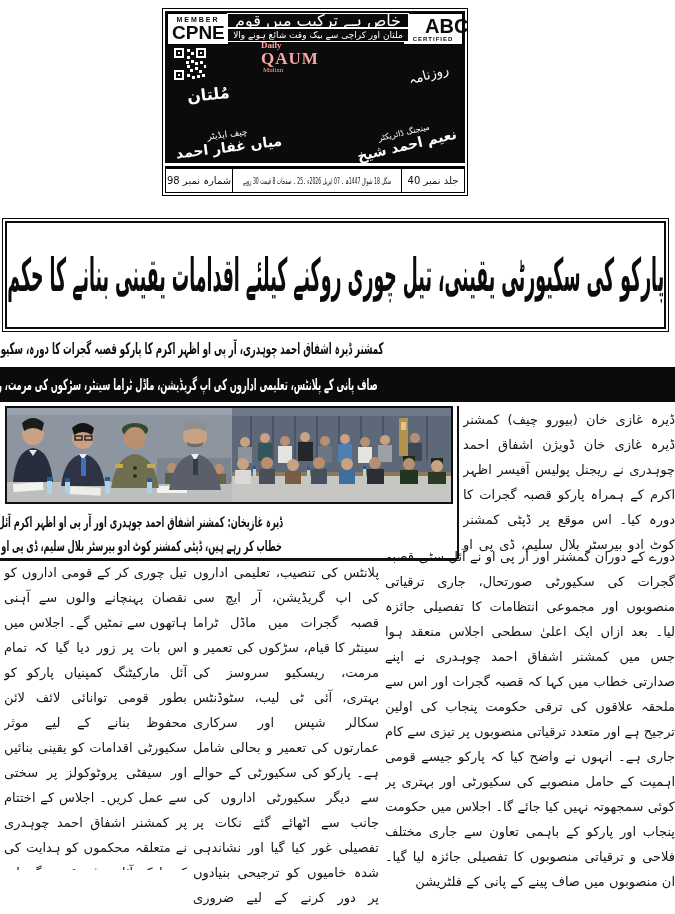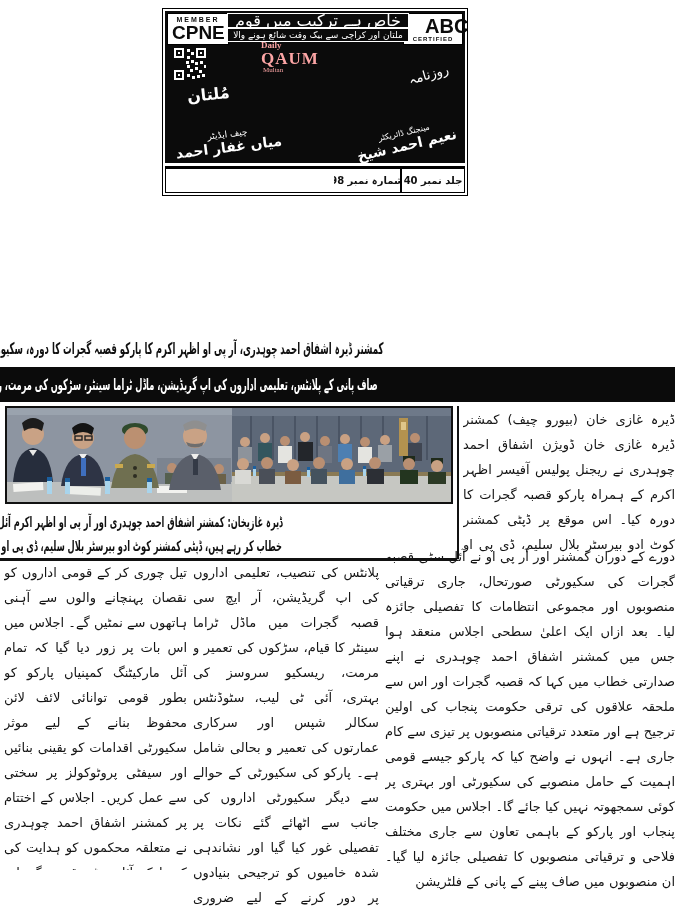--- a/index.html
+++ b/index.html
@@ -38,21 +38,21 @@
   #chief{position:absolute;left:10px;bottom:8px;color:#fff;text-align:center;
          transform:rotate(-7deg);direction:rtl;}
   #chief .lbl{font-size:9px;}
   #chief .nm{font-size:14px;font-weight:bold;}
   #md{position:absolute;right:8px;bottom:10px;color:#fff;text-align:center;
       transform:rotate(-13deg);direction:rtl;}
   #md .lbl{font-size:8px;}
   #md .nm{font-size:14px;font-weight:bold;}
   #dateline{display:flex;direction:rtl;height:27px;border:1px solid #000;border-top:3px solid #000;
             background:#fff;align-items:stretch;margin-top:3px;box-sizing:border-box;}
-  #dateline .cell{display:flex;align-items:center;justify-content:center;font-weight:bold;
+  #dateline .cell{display:flex;align-items:center;justify-content:center;font-weight:normal;
                   direction:rtl;overflow:hidden;white-space:nowrap;}
   #dl-vol{width:62px;border-left:1.5px solid #000;font-size:10px;}
   #dl-mid{flex:1;font-size:8.5px;font-weight:bold;}
   #dl-issue{width:66px;border-right:1.5px solid #000;font-size:10px;}
 
   
   #headline-box{position:absolute;left:5px;top:221px;width:657px;height:104px;
                 border:2px solid #0b0b0b;outline:1px solid #0b0b0b;outline-offset:2px;
                 display:flex;align-items:center;justify-content:center;direction:rtl;overflow:visible;}
   #headline-text{font-size:46px;font-weight:bold;white-space:nowrap;color:#0b0b0b;}
@@ -149,24 +149,30 @@
       </div>
 
       <div id="md">
         <div class="lbl">مینجنگ ڈائریکٹر</div>
         <div class="nm">نعیم احمد شیخ</div>
       </div>
     </div>
 
     <div id="dateline">
       <div class="cell" id="dl-vol">جلد نمبر 40</div>
+      <div class="cell" id="dl-mid">
+          <span style="display: inline-block; white-space: nowrap; transform-origin: 50% 50%; transform: scaleX(0.540193);">منگل 18 شوال 1447ھ ۔ 07 اپریل 2026ء ۔25 ۔ صفحات 8 قیمت 30 روپے</span>
+        </div>
       <div class="cell" id="dl-issue">شمارہ نمبر 98</div>
     </div>
   </div>
 
+  <div id="headline-box">
+    <span id="headline-text" style="display: inline-block; white-space: nowrap; transform-origin: 50% 50%; transform: scaleX(0.377153);">پارکو کی سکیورٹی یقینی، تیل چوری روکنے کیلئے اقدامات یقینی بنانے کا حکم</span>
+  </div>
 
   <div id="subhead1">
     <span style="display: inline-block; white-space: nowrap; transform-origin: 50% 50%; transform: scaleX(0.536566);">کمشنر ڈیرہ اشفاق احمد چوہدری، آر پی او اظہر اکرم کا پارکو قصبہ گجرات کا دورہ، سکیورٹی، ترقیاتی منصوبوں اور انتظامات کا جائزہ، اجلاس کی صدارت کی</span>
   </div>
 
   <div id="subhead2">
     <span style="display: inline-block; white-space: nowrap; transform-origin: 50% 50%; transform: scaleX(0.531496);">صاف پانی کے پلانٹس، تعلیمی اداروں کی اپ گریڈیشن، ماڈل ٹراما سینٹر، سڑکوں کی مرمت، ریسکیو سروسز اور آئی ٹی لیب سمیت متعدد فلاحی منصوبوں کا جائزہ لیا</span>
   </div>
 
   <div id="photo">

